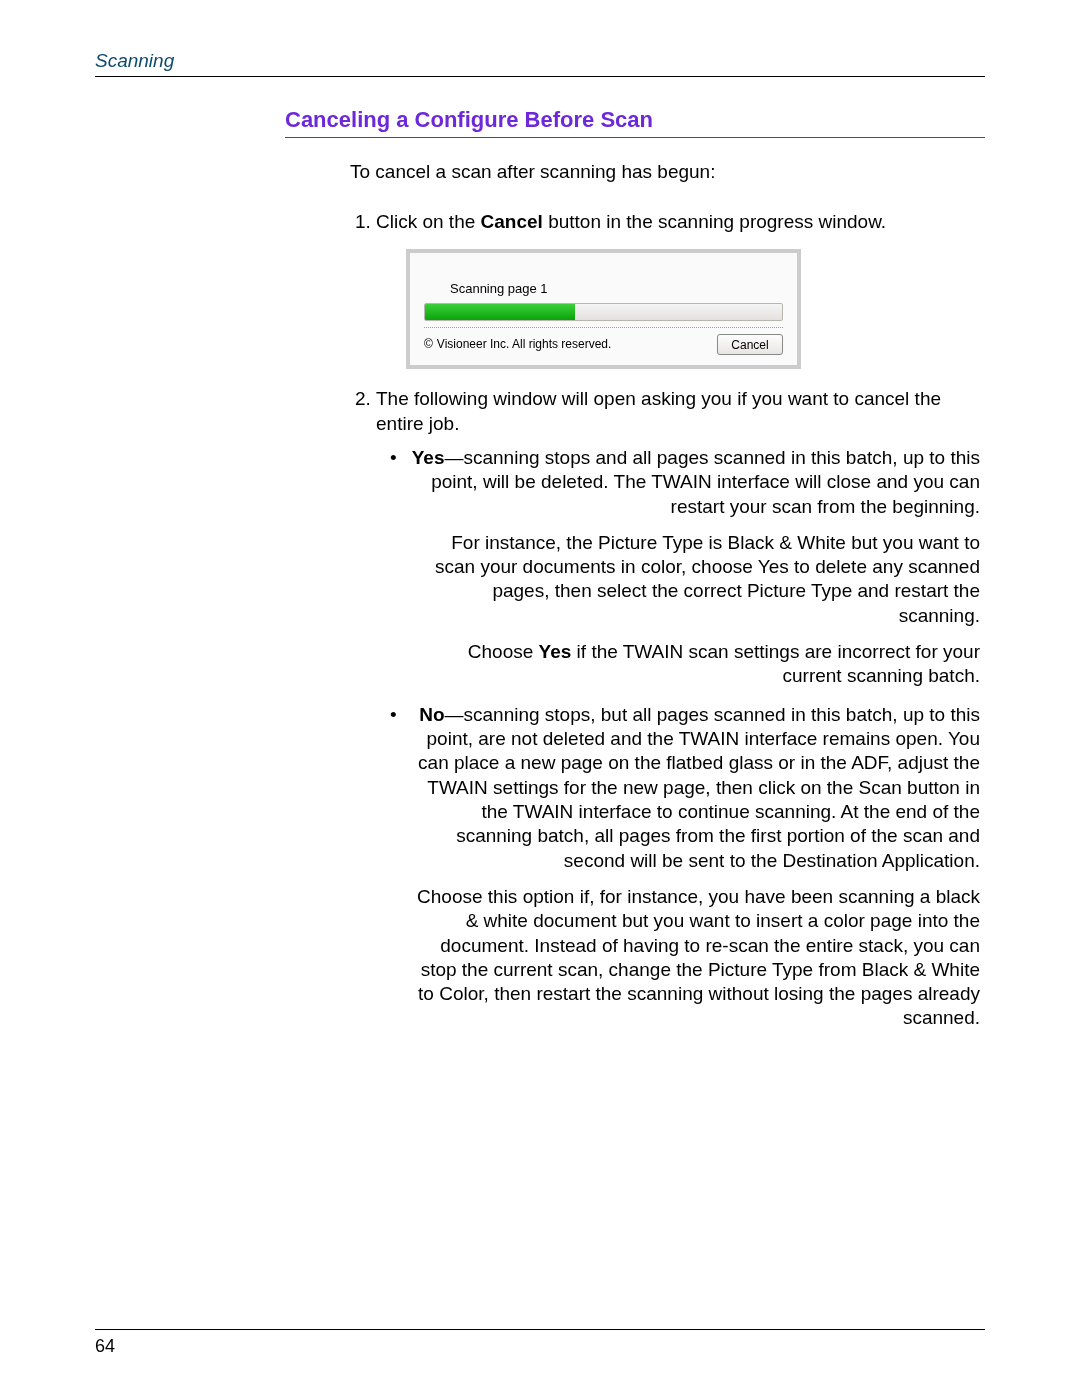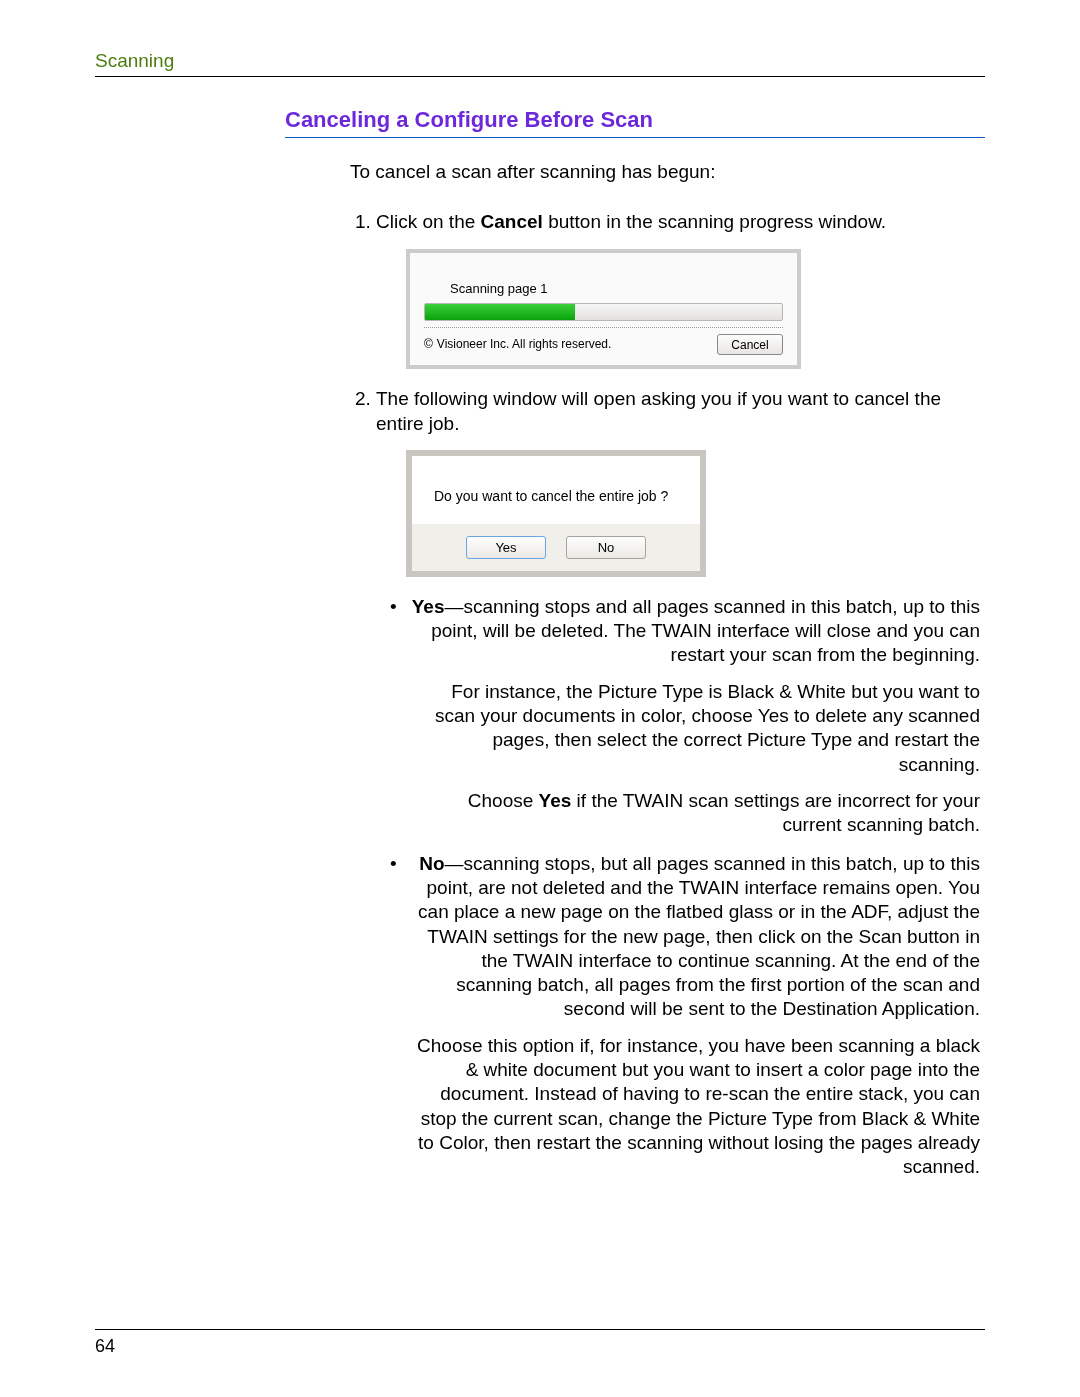--- a/index.html
+++ b/index.html
@@ -1,17 +1,17 @@
 <!DOCTYPE html>
 <html><head>
 <meta charset="utf-8">
 <style>
   html,body{margin:0;padding:0;background:#fff;font-family:Arial,Helvetica,sans-serif;color:#000;}
   .page{width:1080px;height:1397px;position:relative;box-sizing:border-box;padding:50px 95px 40px 95px;}
-  .hdr{font-size:19px;color:#4d7c0f;margin-bottom:4px;}
+  .hdr{font-style:italic;font-size:19px;color:#0c4a6e;margin-bottom:4px;}
   .hdr-rule{border:none;border-top:1.5px solid #000;margin:0 0 30px 0;}
   .sec-title{color:#6d28d9;font-weight:bold;font-size:22px;margin-left:190px;margin-bottom:4px;}
   .sec-rule{border:none;border-top:1px solid #1159c4;margin:0 0 22px 190px;}
   .body{margin-left:255px;width:630px;font-size:19px;line-height:1.28;}
   .intro{margin:10px 0 10px 0;}
   ol.steps{list-style:decimal;padding-left:26px;margin:26px 0 0 0;}
   ol.steps>li{margin-bottom:14px;}
   ul.bullets{list-style:none;padding-left:18px;margin:10px 0 0 0;}
   ul.bullets>li{position:relative;padding-left:16px;margin-bottom:14px;text-align:right;}
   ul.bullets>li:before{content:"•";position:absolute;left:-4px;top:0;}
@@ -72,29 +72,20 @@
                 <button class="btn">Cancel</button>
               </div>
             </div>
           </div>
         </div>
       </li>
 
       <li>
         <span>The following window will open asking you if you want to cancel the entire job.</span>
 
-        <div class="figwrap">
-          <div class="dlg2">
-            <div class="dlg2-body">Do you want to cancel the entire job ?</div>
-            <div class="dlg2-btns">
-              <button class="btn2">Yes</button>
-              <button class="btn2 no">No</button>
-            </div>
-          </div>
-        </div>
 
         <ul class="bullets">
           <li>
             <span class="b">Yes</span><span>—scanning stops and all pages scanned in this batch, up to this point, will be deleted. The TWAIN interface will close and you can restart your scan from the beginning.</span>
             <div class="para">For instance, the Picture Type is Black &amp; White but you want to scan your documents in color, choose Yes to delete any scanned pages, then select the correct Picture Type and restart the scanning.</div>
             <div class="para">
               <span>Choose </span><span class="b">Yes</span><span> if the TWAIN scan settings are incorrect for your current scanning batch.</span>
             </div>
           </li>
           <li>

